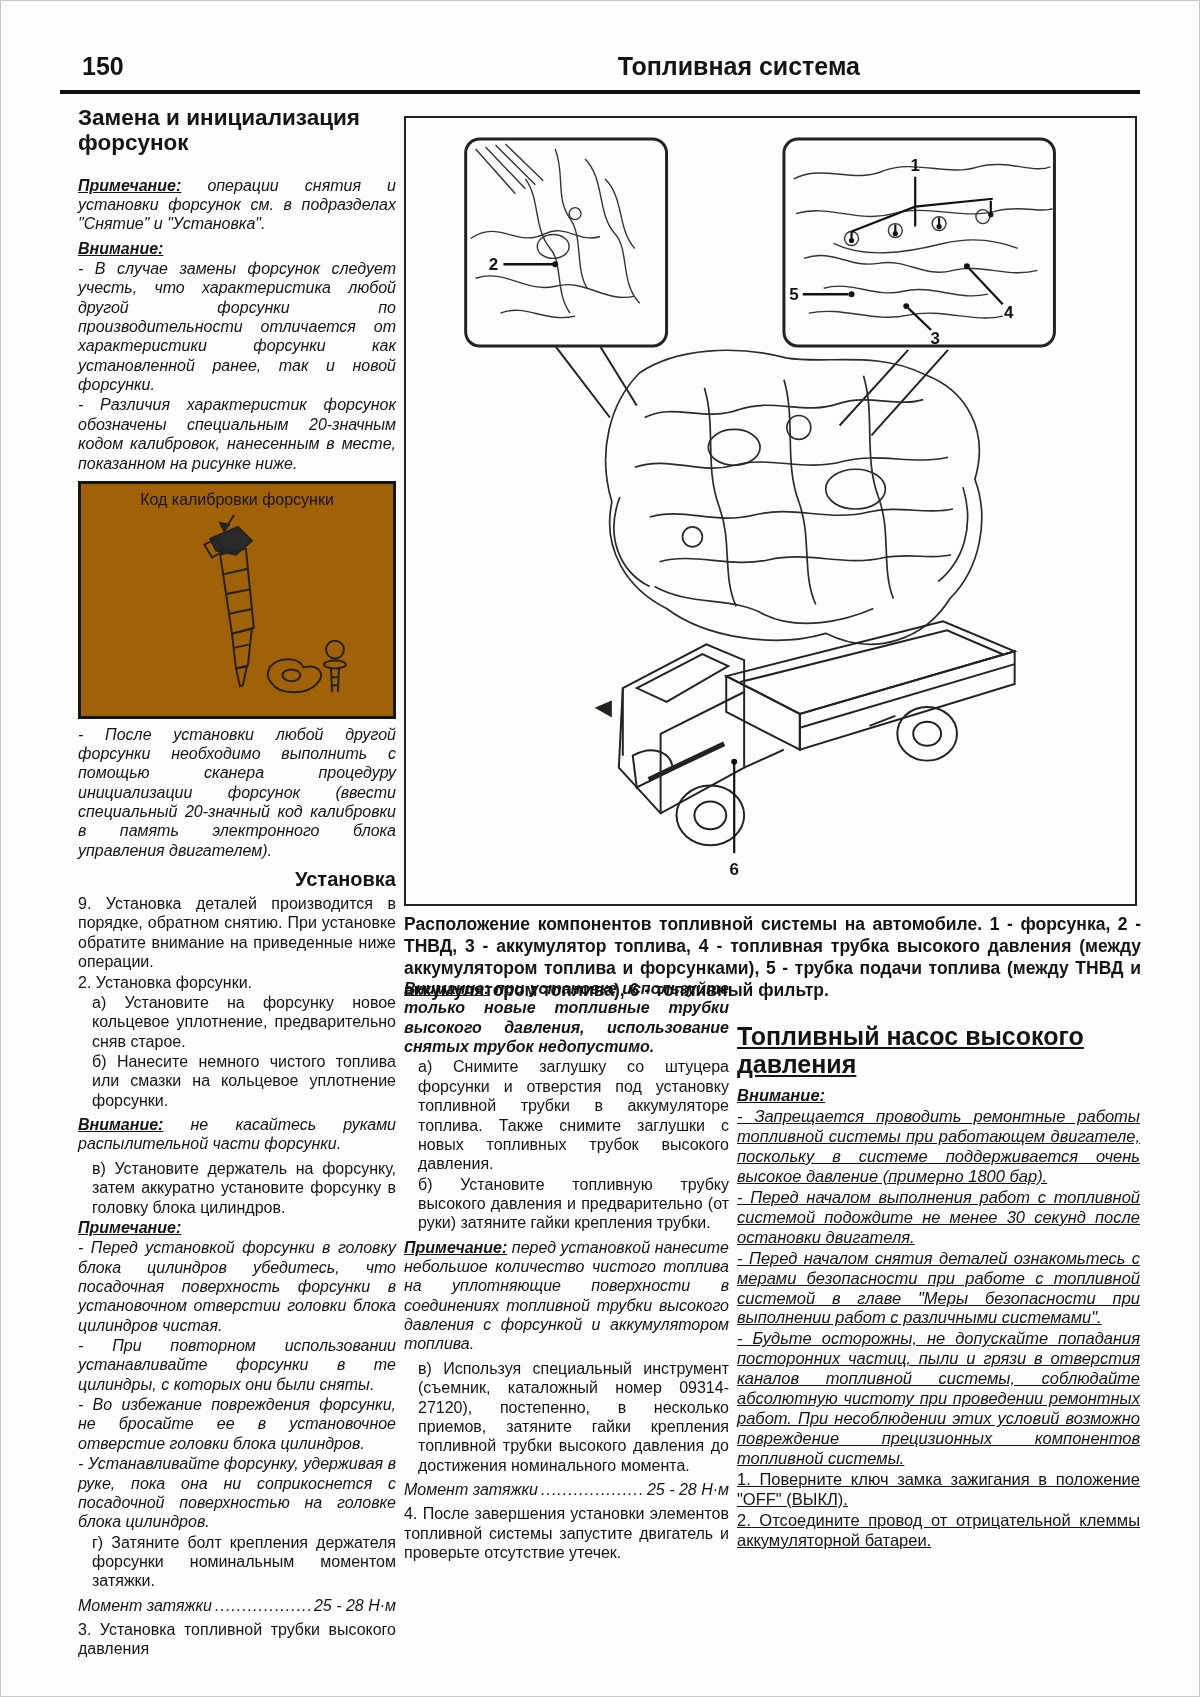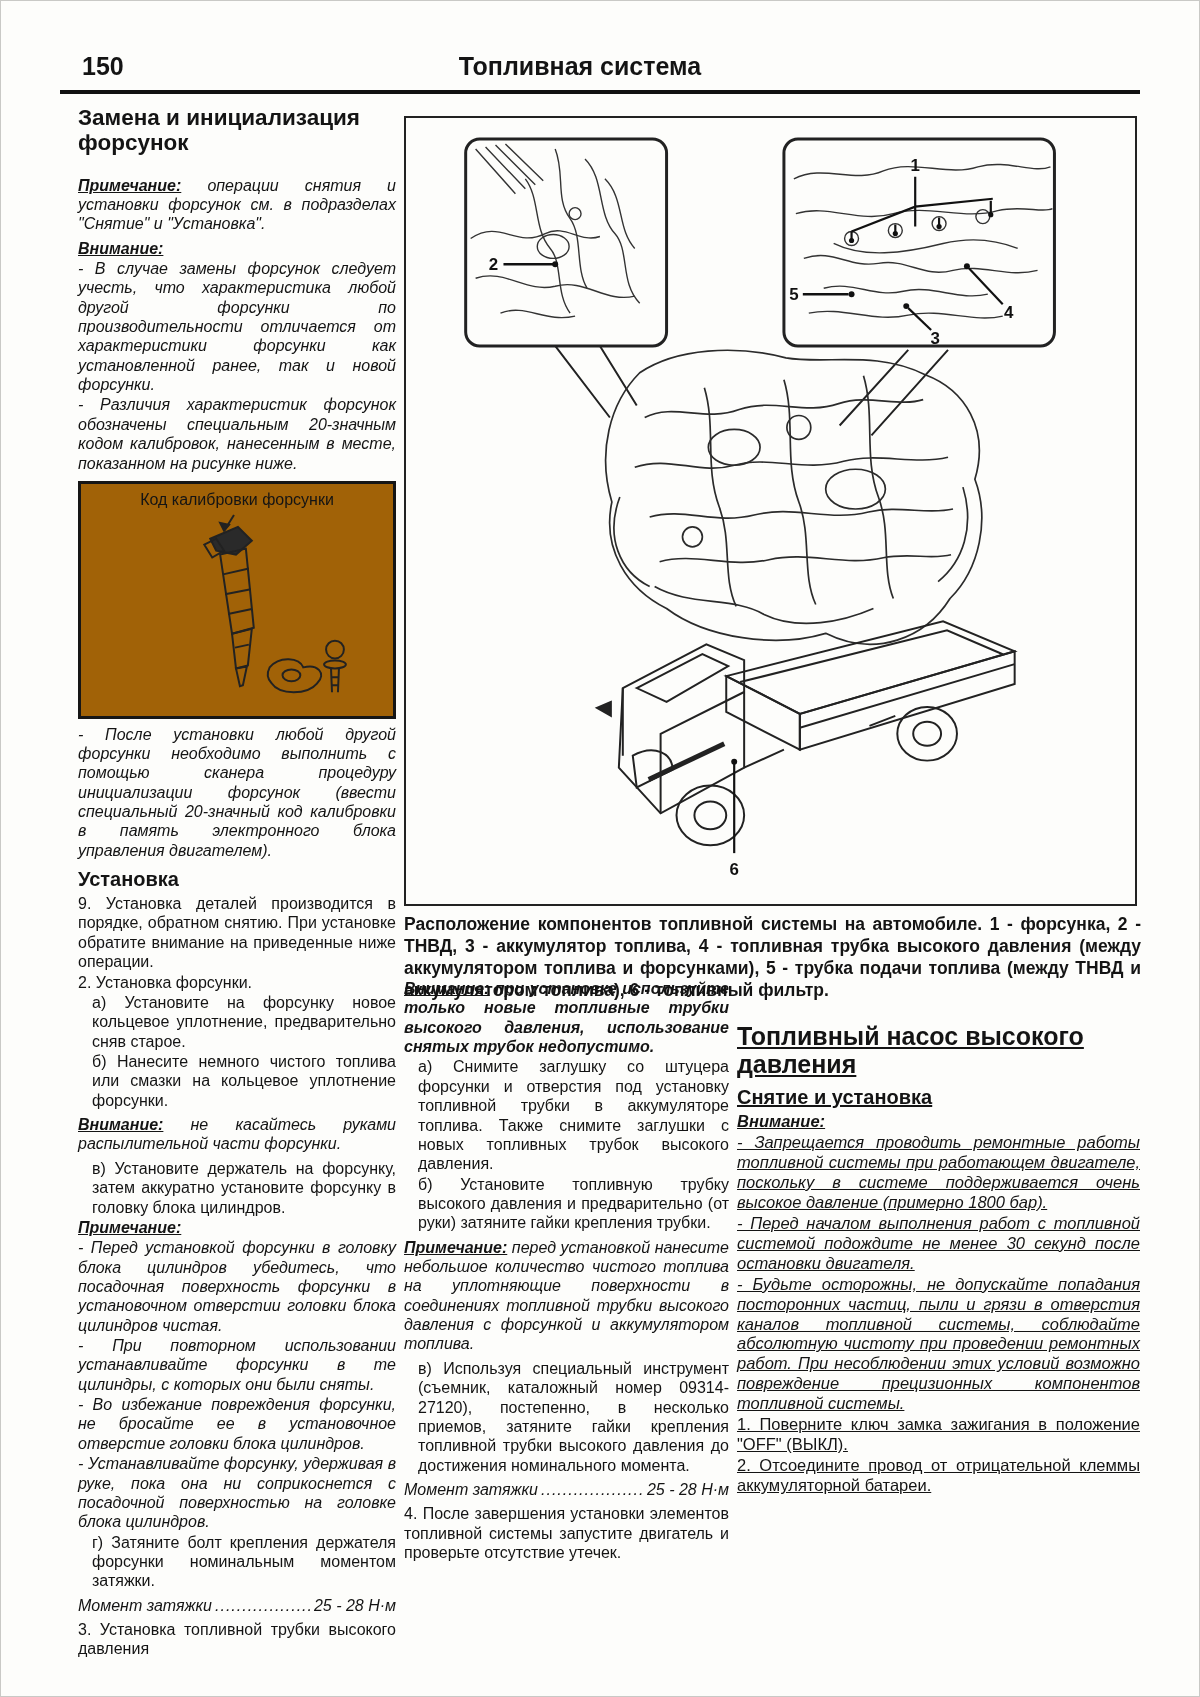--- a/index.html
+++ b/index.html
@@ -2,30 +2,30 @@
 <html><head>
 <meta charset="utf-8">
 <style>
   html,body{margin:0;padding:0;background:#e9e9e7;}
   #page{position:relative;width:1200px;height:1697px;background:#fdfdfb;margin:0 auto;
         font-family:"Liberation Sans", sans-serif;color:#141414;overflow:hidden;
         box-shadow:inset 0 0 0 1px #c9c9c6;}
   .abs{position:absolute;}
   
   .page-number{left:82px;top:52px;font-size:25px;font-weight:bold;}
-  .page-title{left:300px;top:52px;width:560px;text-align:center;font-size:25px;font-weight:bold;}
+  .page-title{left:300px;top:52px;width:560px;text-align:right;font-size:25px;font-weight:bold;}
   .header-rule{left:60px;top:90px;width:1080px;height:4px;background:#111;}
   
   .col{position:absolute;text-align:justify;font-size:16px;line-height:1.21;}
   #col-left{left:78px;top:104px;width:318px;}
   #col-mid{left:404px;top:978px;width:325px;}
   #col-right{left:737px;top:1022px;width:403px;font-size:16.5px;text-decoration:underline;}
   .h1{font-size:22.5px;font-weight:bold;line-height:1.1;margin:2px 0 20px;text-align:left;}
   .h1-big{font-size:25px;font-weight:bold;line-height:1.12;margin:0 0 8px;text-align:left;}
-  .h2{font-size:20px;font-weight:bold;line-height:1.1;margin:8px 0 4px;text-align:left;}
+  .h2{font-size:20px;font-weight:bold;line-height:1.1;margin:8px 0 4px;text-align:right;}
   .para{margin:5px 0;}
   .tight{margin:1px 0;}
   .sub{padding-left:14px;}
   .it{font-style:italic;}
   .bold-it{font-style:italic;font-weight:bold;}
   .lead{font-style:italic;font-weight:bold;text-decoration:underline;}
   .torque{display:flex;align-items:baseline;font-style:italic;margin:5px 0;justify-content:space-between;}
   .torque .dots{flex:1;overflow:hidden;white-space:nowrap;letter-spacing:1px;margin:0 3px;}
   .torque .val{white-space:nowrap;}
   
@@ -233,24 +233,24 @@
     <div class="torque">
       <span>Момент затяжки</span>
       <span class="dots">....................................</span>
       <span class="val">25 - 28 Н·м</span>
     </div>
     <div class="para tight">4. После завершения установки элементов топливной системы запустите двигатель и проверьте отсутствие утечек.</div>
   </div>
 
   <div class="col" id="col-right">
     <div class="h1-big">Топливный насос высокого давления</div>
-    <div class="h2">Снятие и установка</div>
     <div class="para tight">
       <span class="lead">Внимание:</span>
     </div>
     <div class="para tight it">- Запрещается проводить ремонтные работы топливной системы при работающем двигателе, поскольку в системе поддерживается очень высокое давление (примерно 1800 бар).</div>
     <div class="para tight it">- Перед началом выполнения работ с топливной системой подождите не менее 30 секунд после остановки двигателя.</div>
+    <div class="para tight it">- Перед началом снятия деталей ознакомьтесь с мерами безопасности при работе с топливной системой в главе "Меры безопасности при выполнении работ с различными системами".</div>
     <div class="para tight it">- Будьте осторожны, не допускайте попадания посторонних частиц, пыли и грязи в отверстия каналов топливной системы, соблюдайте абсолютную чистоту при проведении ремонтных работ. При несоблюдении этих условий возможно повреждение прецизионных компонентов топливной системы.</div>
     <div class="para tight">1. Поверните ключ замка зажигания в положение "OFF" (ВЫКЛ).</div>
     <div class="para tight">2. Отсоедините провод от отрицательной клеммы аккумуляторной батареи.</div>
   </div>
 
 </div>
 
 </body></html>

